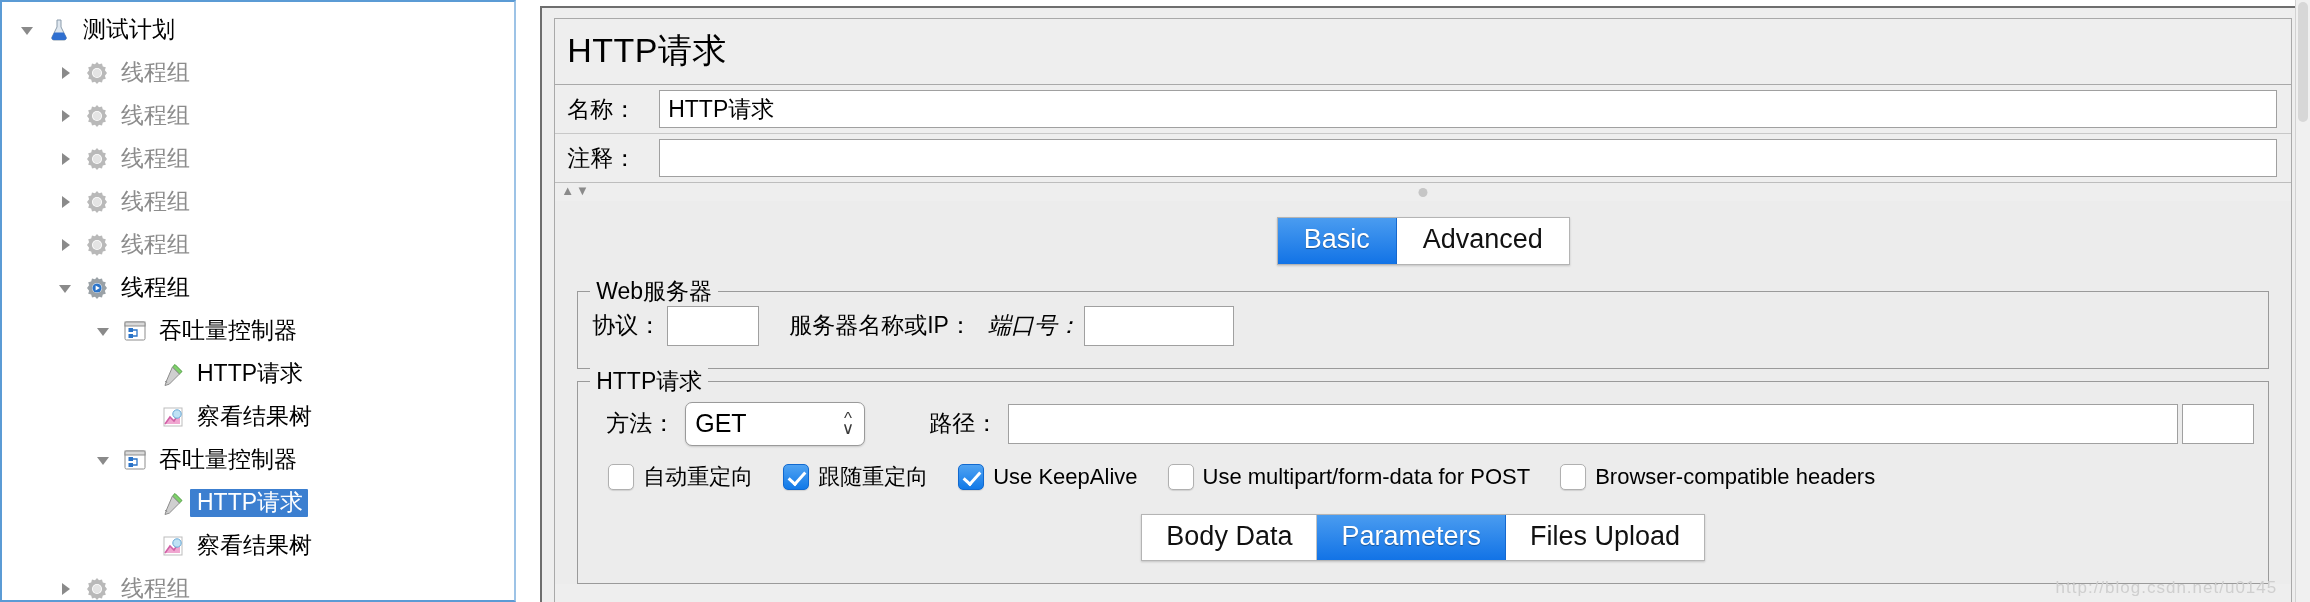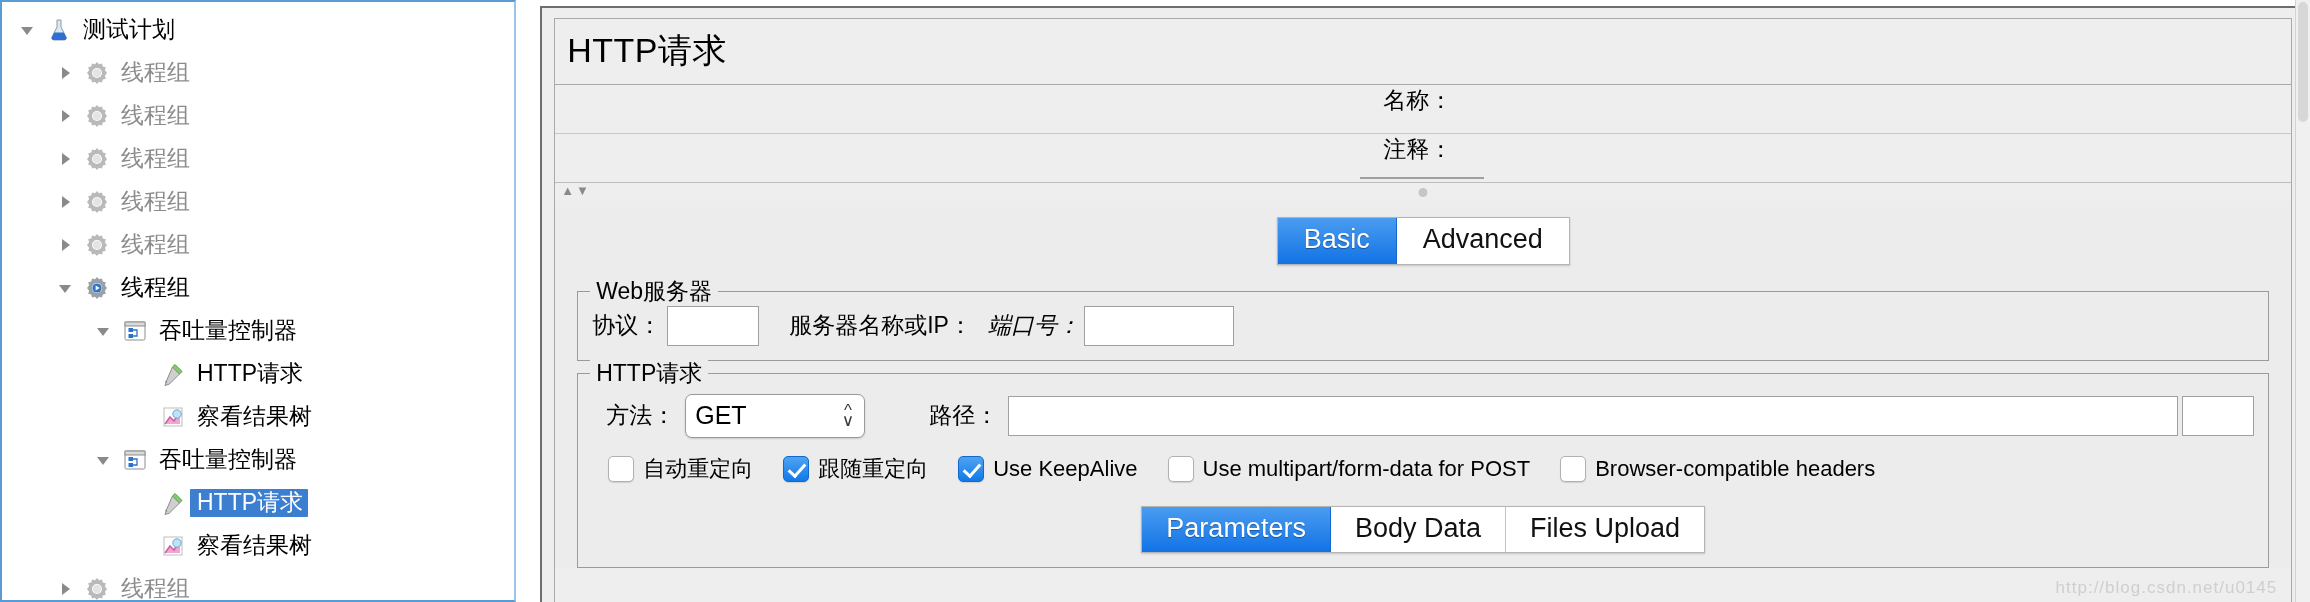--- a/index.html
+++ b/index.html
@@ -74,21 +74,21 @@
     font-size:34px;
     padding:9px 0 10px 12px;
     color:#000;
     letter-spacing:0.5px;
   }
   .cfg-body{
     border-top:1px solid #a9a9a9;
     background:#eeeeee;
   }
 
-  .fieldrow{display:flex;align-items:center;height:48px;padding-left:12px;flex-direction:column;}
+  .fieldrow{display:flex;align-items:center;height:48px;padding-left:12px;}
   .fieldrow .flabel{
     font-size:23px;width:92px;flex:0 0 92px;text-align:left;
   }
   .txtinput{
     flex:1 1 auto;height:38px;
     background:#ffffff;
     border:1px solid #a0a0a0;
     box-sizing:border-box;
     font-size:23px;
     padding:0 8px;
@@ -142,21 +142,21 @@
   .tabcontent{
     background:#ececec;
     padding:14px 22px 0 22px;
   }
 
   
   .group{
     position:relative;
     border:1px solid #9a9a9a;
     margin:12px 0 0 0;
-    padding:14px 14px 14px 14px;
+    padding:14px 14px 22px 14px;
     background:#ececec;
   }
   .group > .glegend{
     position:absolute;top:-15px;left:12px;
     background:#ececec;
     padding:0 6px;
     font-size:23px;
     color:#000;
     line-height:28px;
   }
@@ -536,22 +536,22 @@
                   <div class="chklab">Use multipart/form-data for POST</div>
                 </div>
                 <div class="chk">
                   <div class="box"></div>
                   <div class="chklab">Browser-compatible headers</div>
                 </div>
               </div>
 
             <div class="bottabs">
               <div class="seg" id="data-tabs">
+                  <div class="segbtn">Body Data</div>
                   <div class="segbtn active">Parameters</div>
-                  <div class="segbtn">Body Data</div>
                   <div class="segbtn">Files Upload</div>
                 </div>
             </div>
           </div>
 
         </div>
 
         <div class="watermark">http://blog.csdn.net/u0145</div>
       </div>
     </div>

